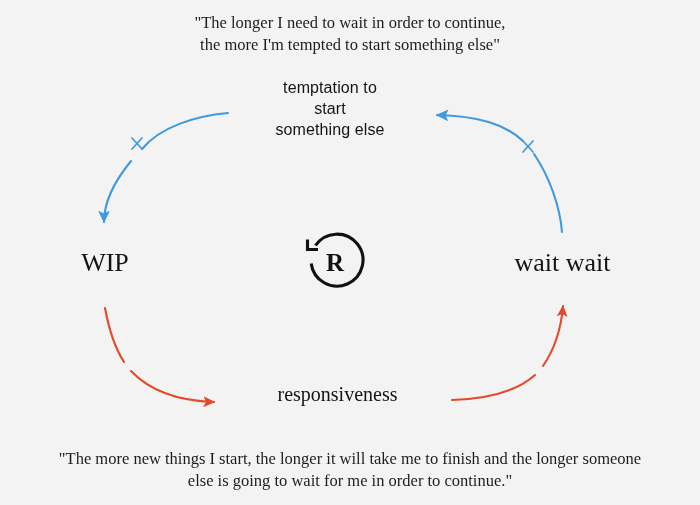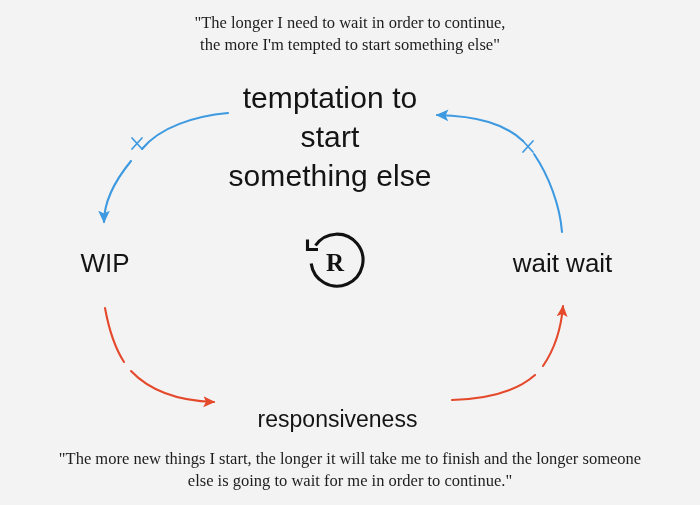--- a/index.html
+++ b/index.html
@@ -43,49 +43,49 @@
   #quote-top {
     top: 12px;
   }
   #quote-bottom {
     top: 448px;
   }
   .node {
     position: absolute;
     text-align: center;
     color: #141414;
-    font-family: Liberation Sans, sans-serif;
+    font-family: Liberation Serif, serif;
     white-space: pre-line;
   }
   #node-temptation {
     left: 215px;
     top: 78px;
     width: 230px;
     font-family: "Liberation Sans", sans-serif;
-    font-size: 30px;
+    font-size: 16px;
     line-height: 1.3;
     letter-spacing: 0.1px;
   }
   #node-wip {
     left: 40px;
     top: 248px;
     width: 130px;
     font-size: 26px;
   }
   #node-wait {
     left: 480px;
     top: 248px;
     width: 165px;
     font-size: 26px;
   }
   #node-responsiveness {
     left: 225px;
-    top: 406px;
+    top: 383px;
     width: 225px;
-    font-size: 23px;
+    font-size: 20px;
   }
   #loop-marker {
     position: absolute;
     left: 297px;
     top: 223px;
     width: 76px;
     height: 76px;
   }
   #loop-marker .loop-letter {
     position: absolute;

